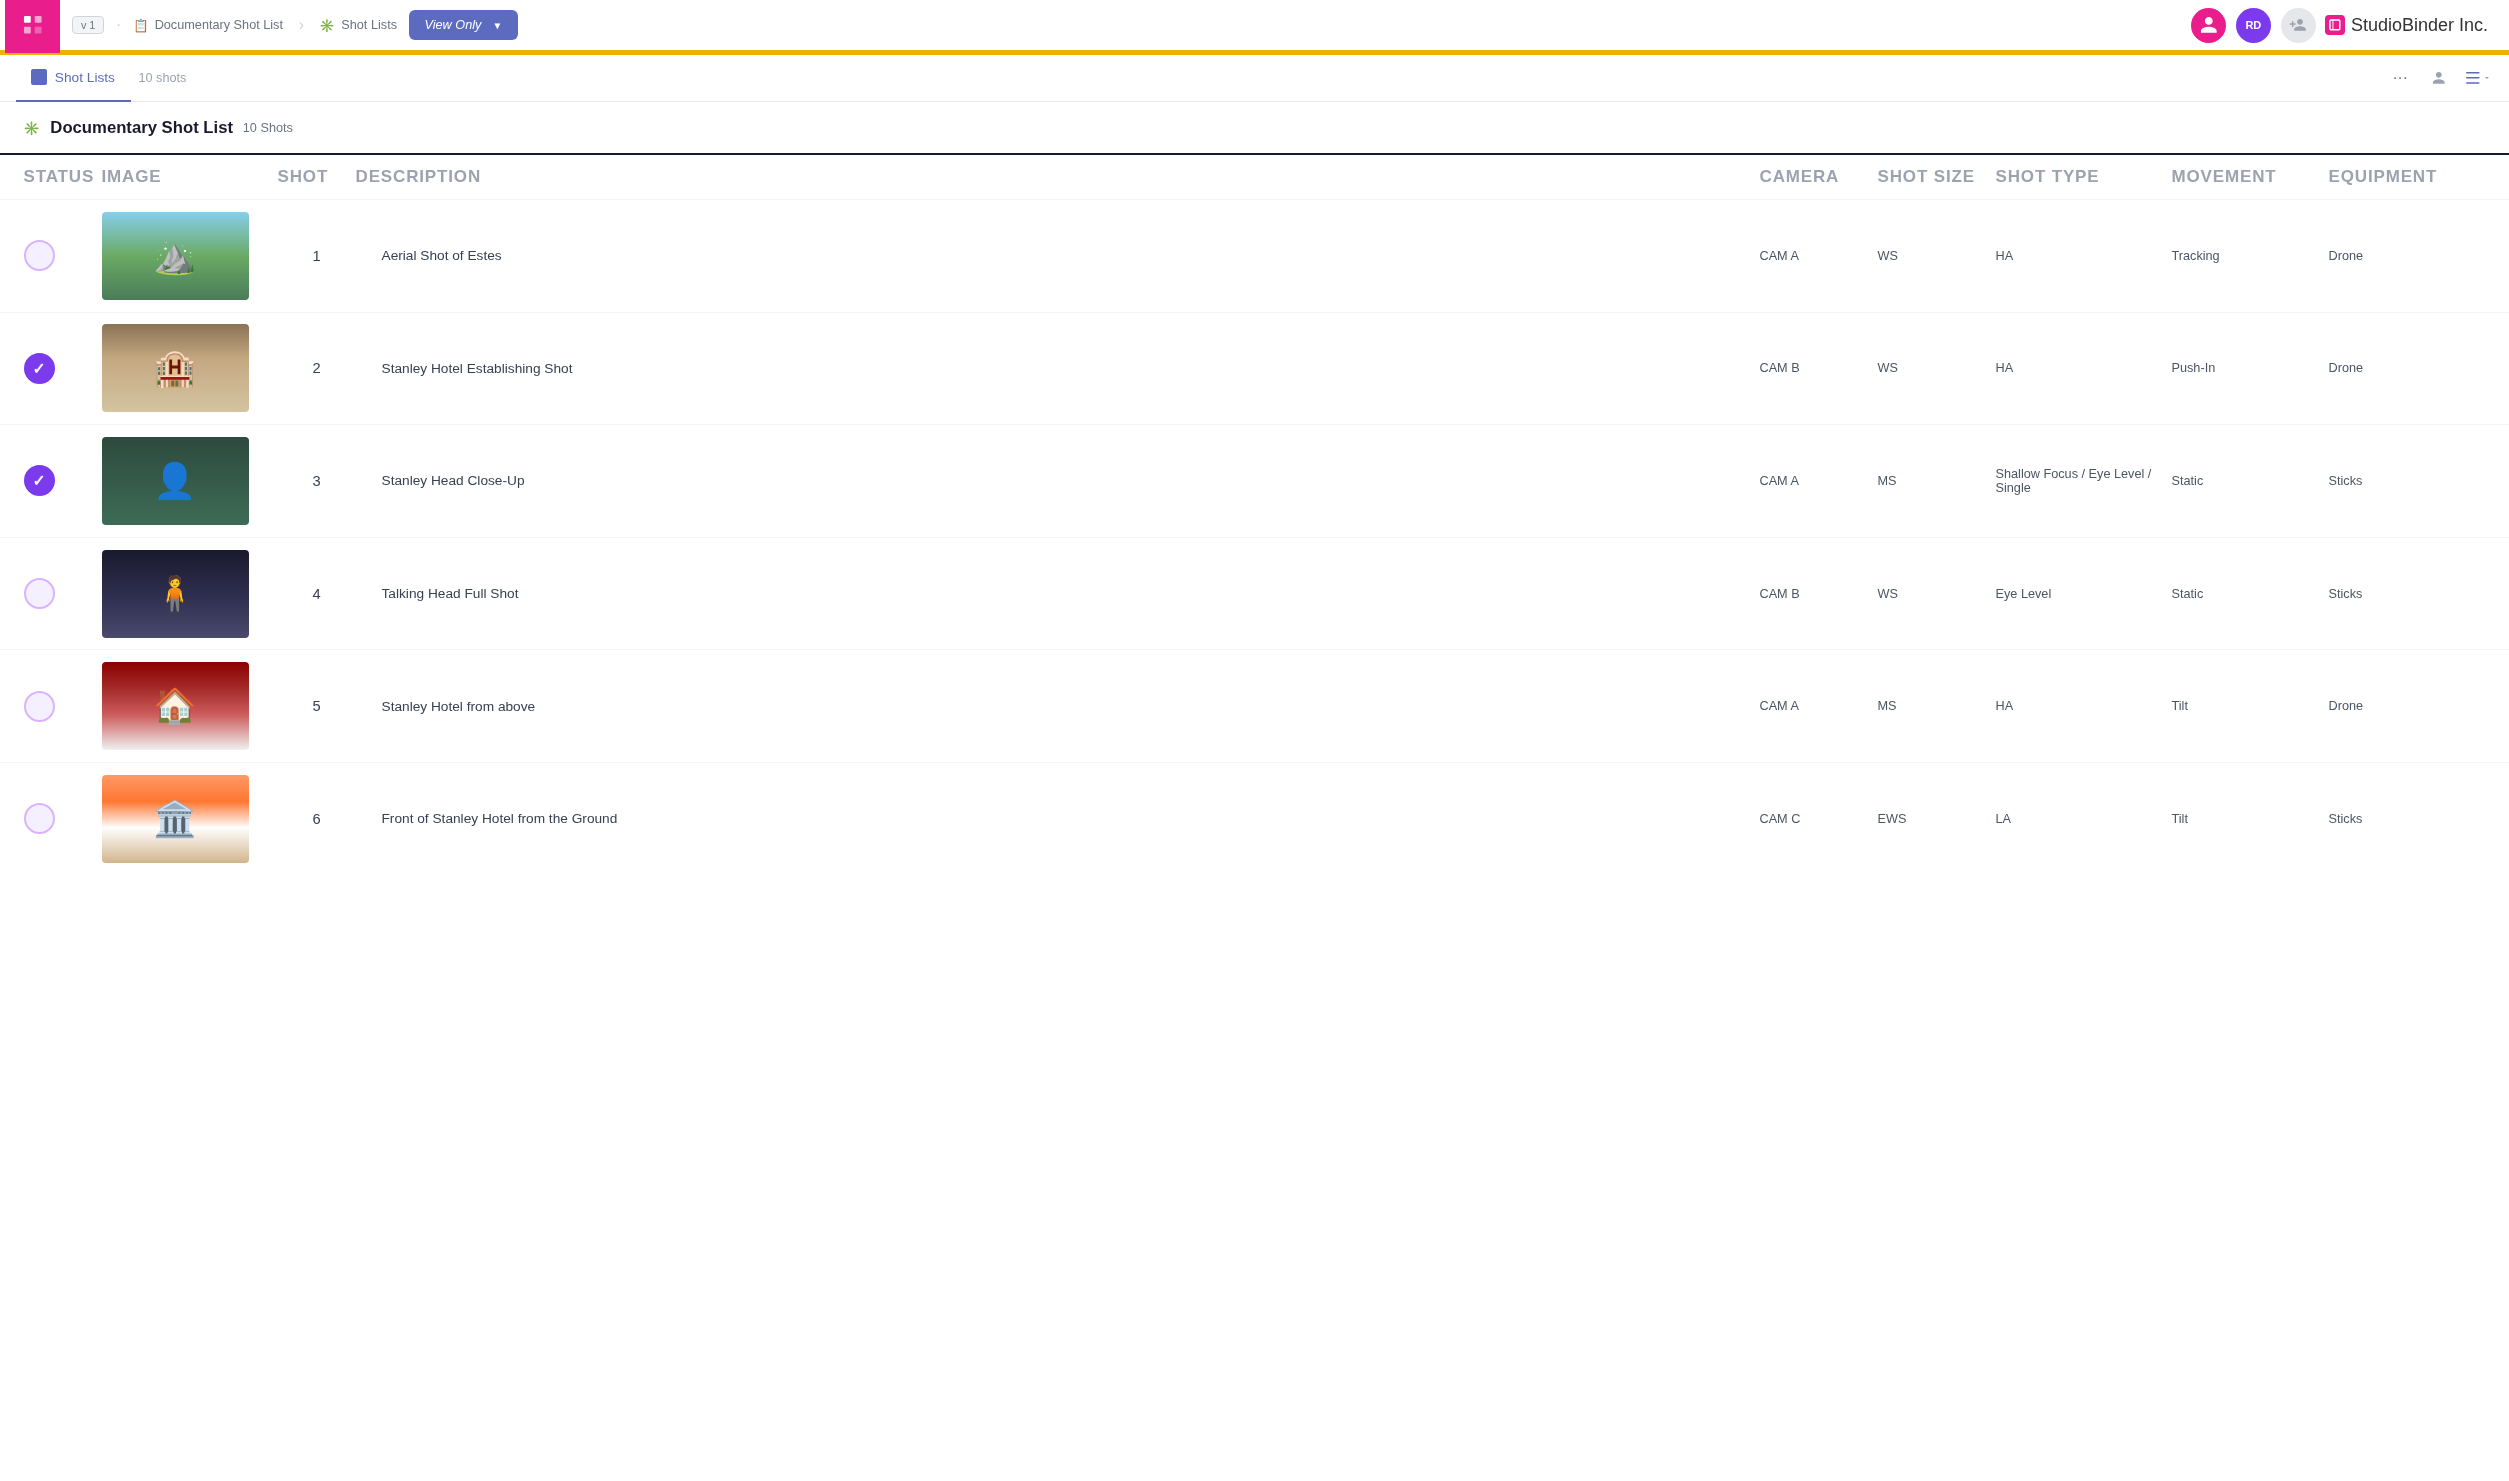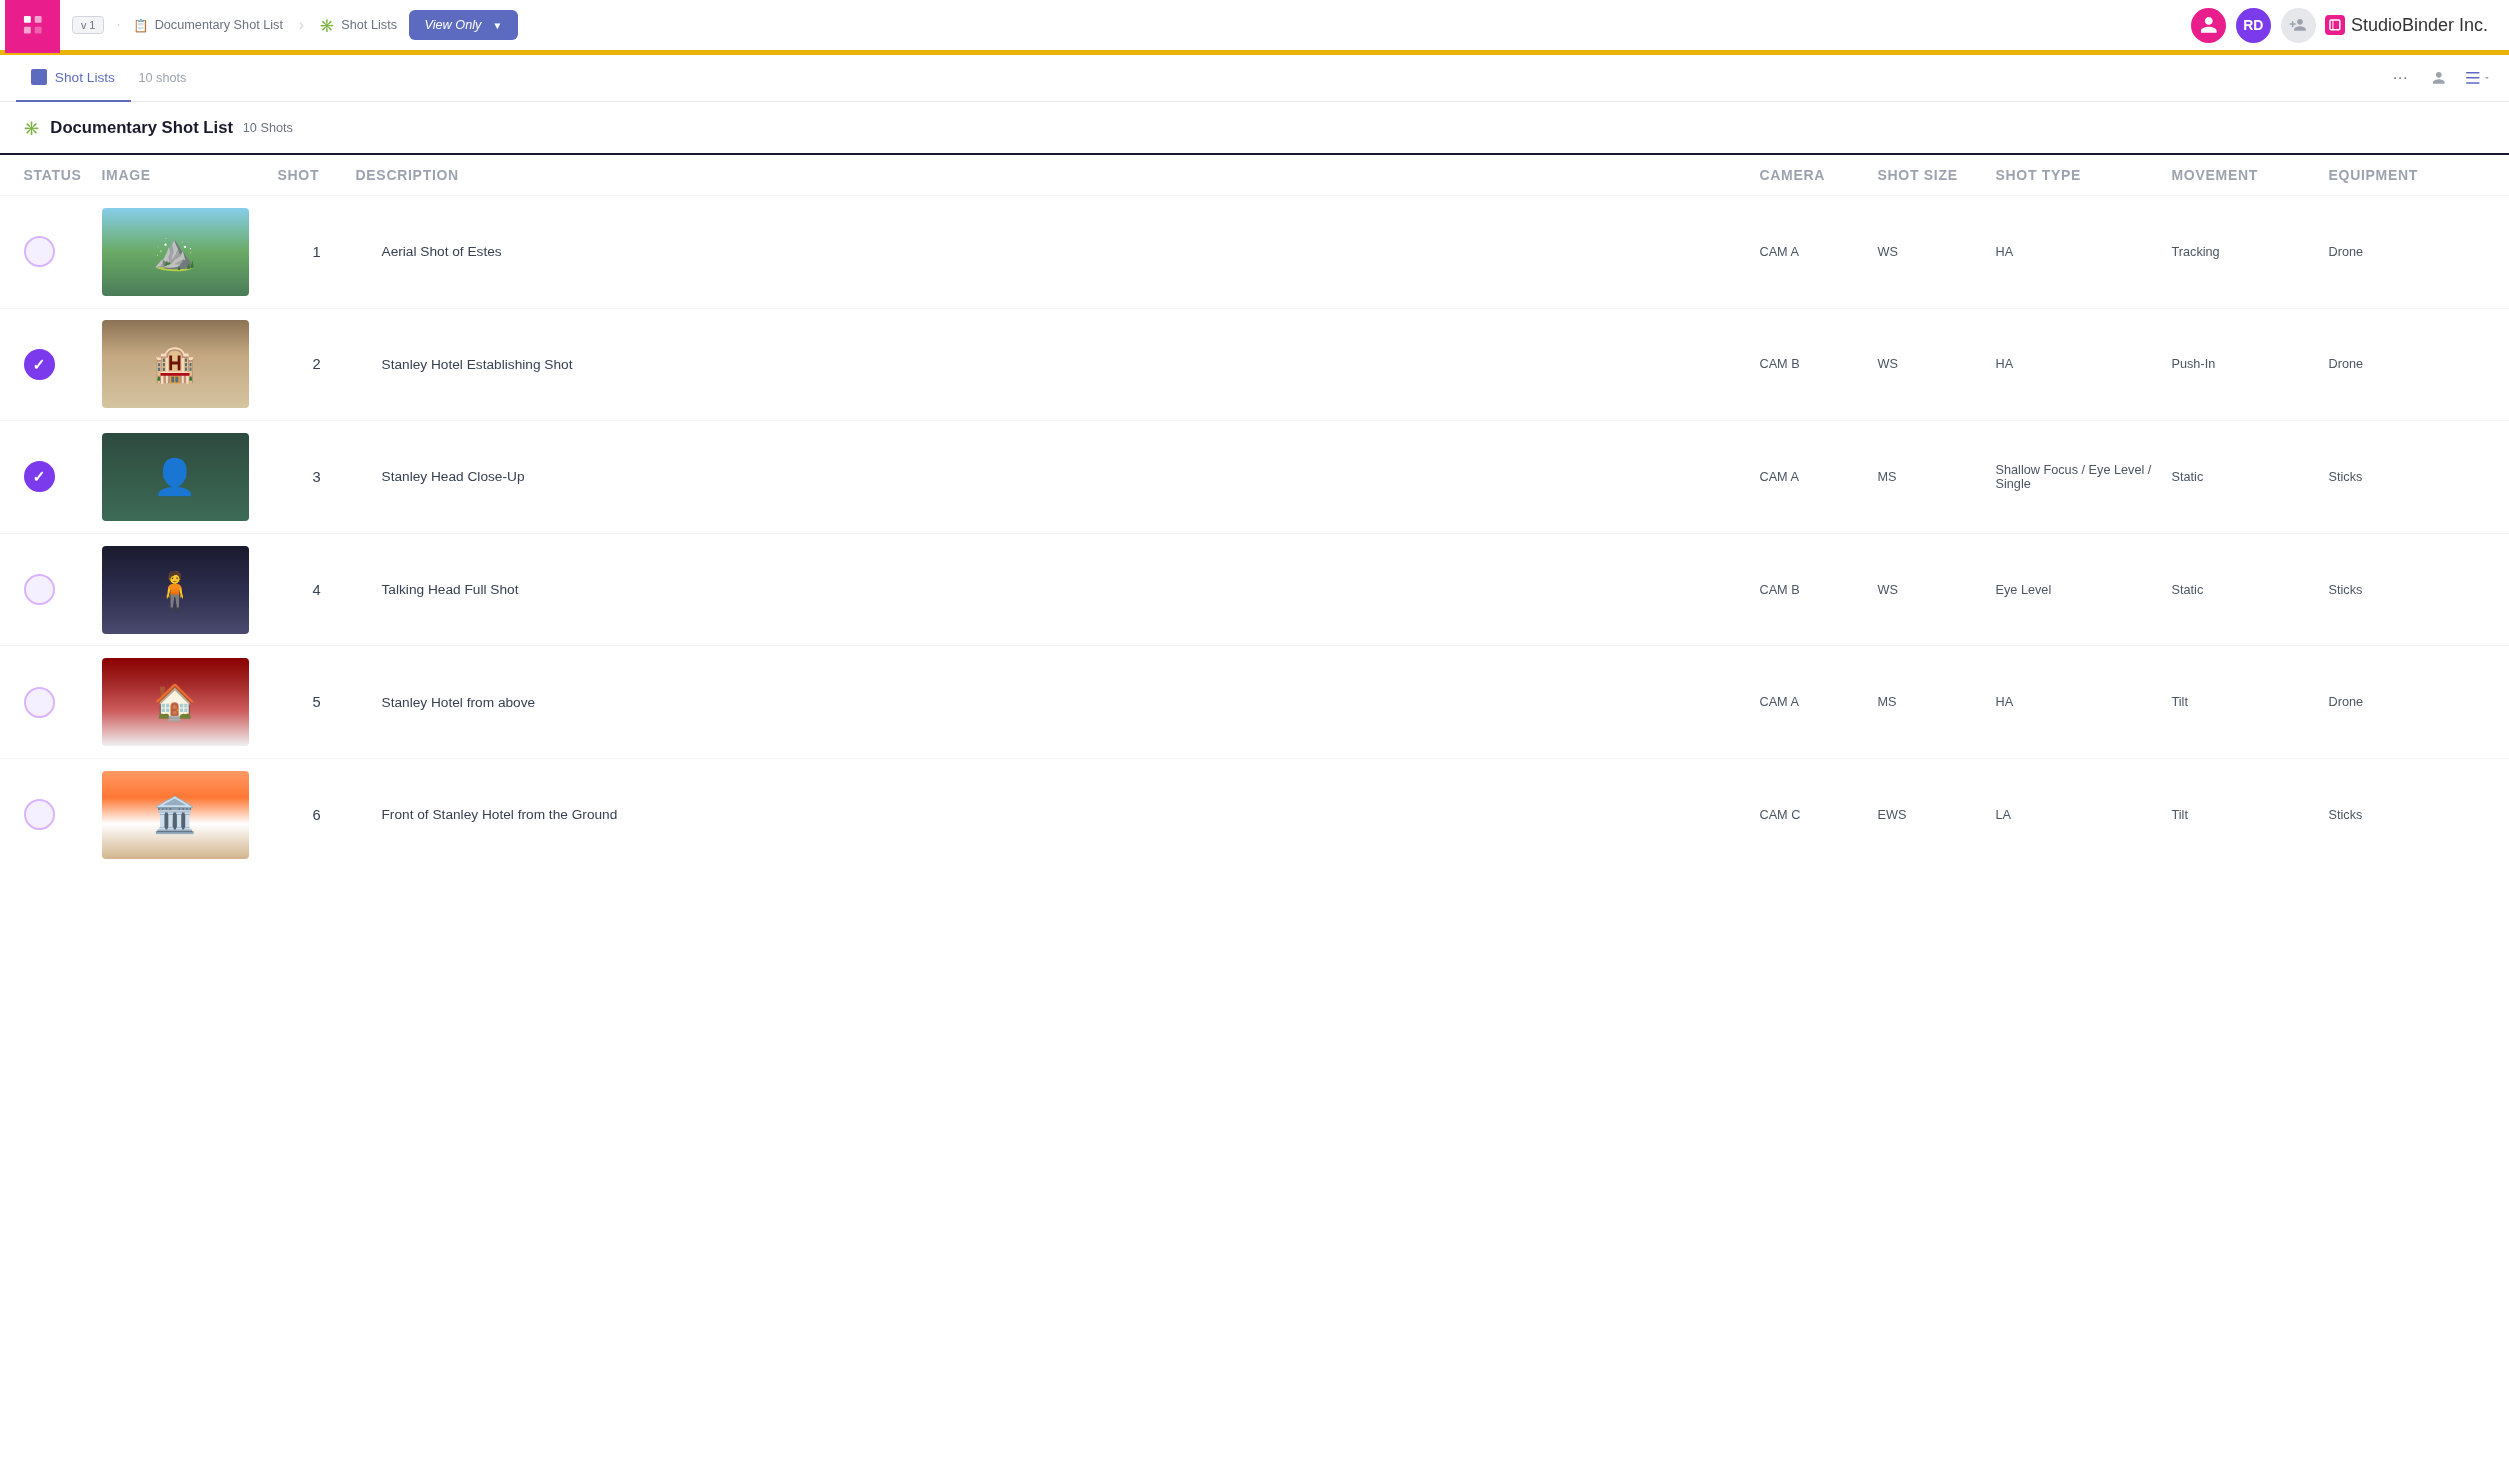--- a/index.html
+++ b/index.html
@@ -62,21 +62,21 @@
       align-items: center;
       gap: 9.8px;
     }
     .avatar {
       width: 35px;
       height: 35px;
       border-radius: 50%;
       display: flex;
       align-items: center;
       justify-content: center;
-      font-size: 14px;
+      font-size: 11px;
       font-weight: 600;
       cursor: pointer;
     }
     .avatar-pink { background: #e91e8c; color: #fff; }
     .avatar-purple { background: #7c3aed; color: #fff; }
     .avatar-gray { background: #e5e7eb; color: #9ca3af; }
     .studio-binder {
       display: flex;
       align-items: center;
       gap: 5.9px;
@@ -169,21 +169,21 @@
     .shot-table {
       width: 100%;
     }
     .table-header {
       display: grid;
       grid-template-columns: 78px 176px 78px 1fr 118px 118px 176px 157px 157px;
       padding: 11.8px 23.5px;
       background: #fff;
     }
     .col-header {
-      font-size: 14px;
+      font-size: 17px;
       font-weight: 600;
       color: #9ca3af;
       text-transform: uppercase;
       letter-spacing: 0.05em;
     }
     .table-row {
       display: grid;
       grid-template-columns: 78px 176px 78px 1fr 118px 118px 176px 157px 157px;
       padding: 11.8px 23.5px;
       border-top: 1px solid #f3f4f6;

